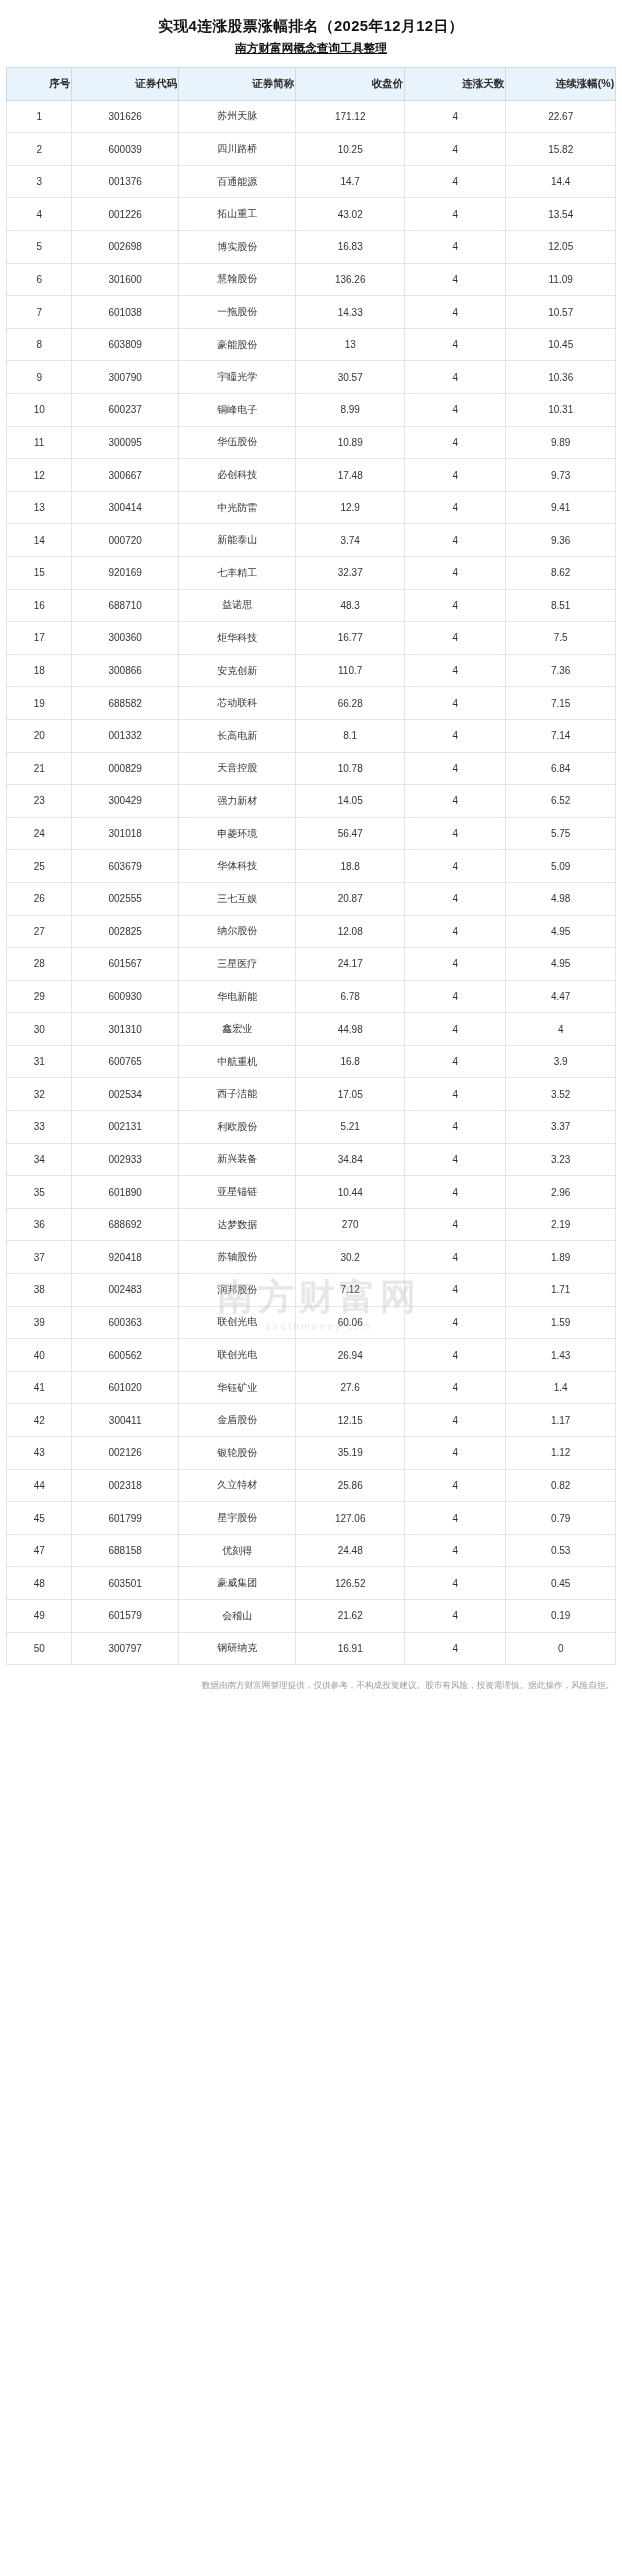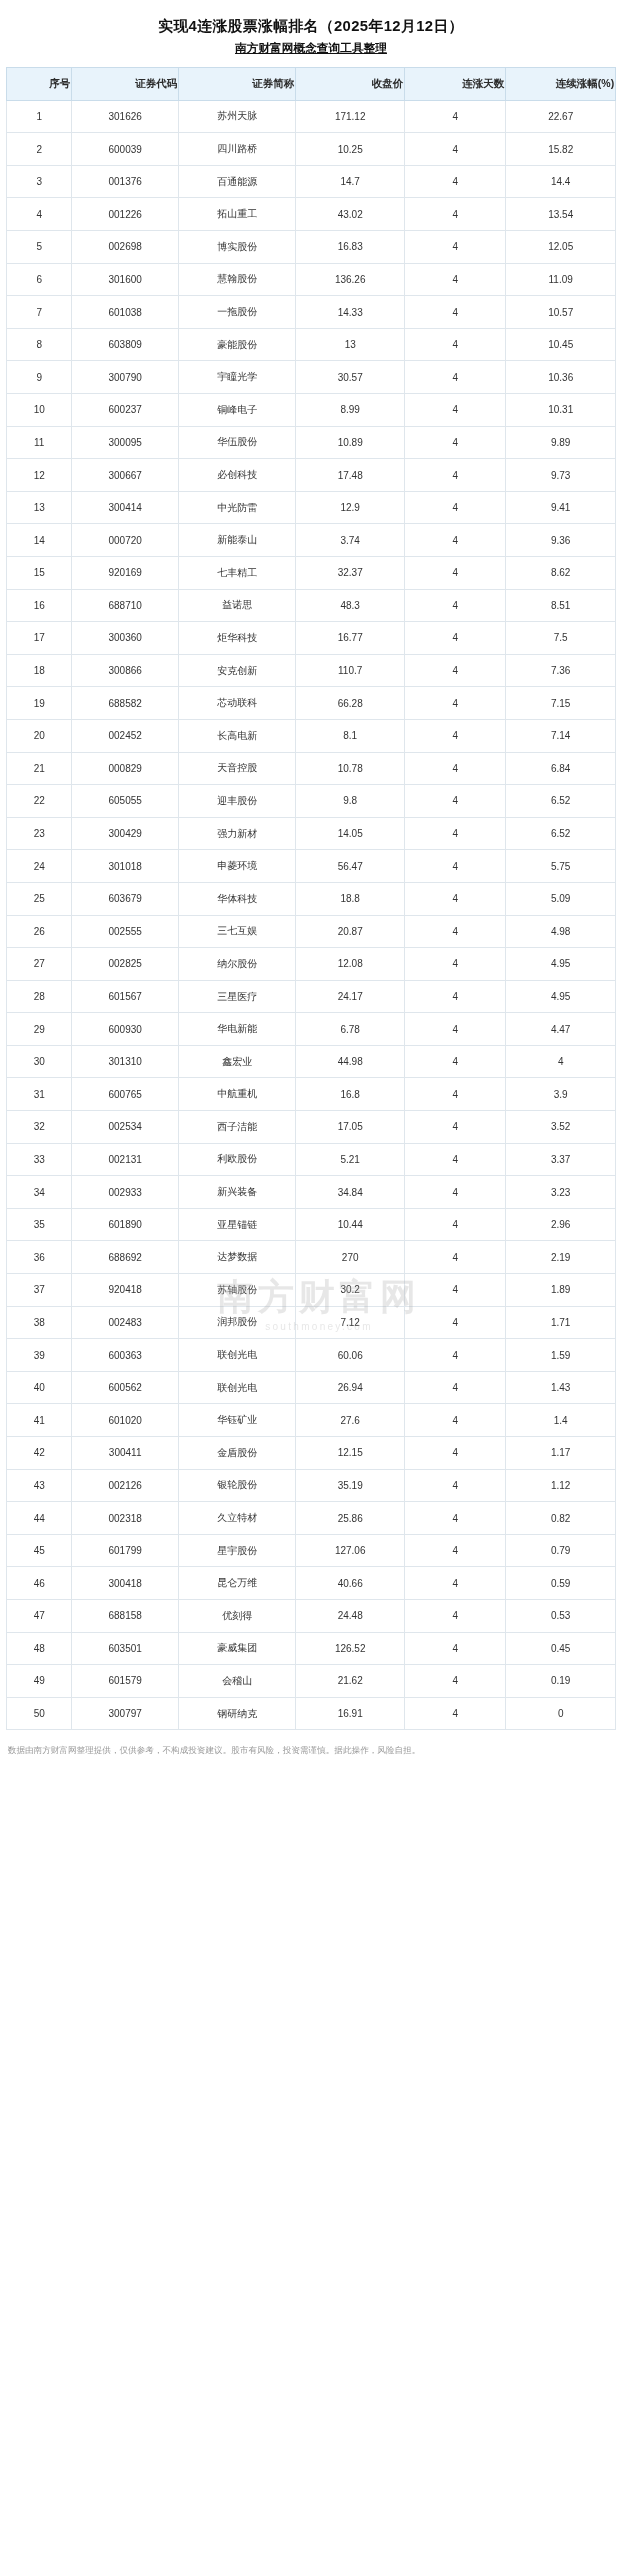--- a/index.html
+++ b/index.html
@@ -94,21 +94,21 @@
   }
   .watermark .wm-sub {
     font-size: 10px;
     color: rgba(175, 175, 175, 0.30);
     letter-spacing: 2.3px;
     line-height: 20px;
   }
   .footer {
     margin-top: 7.8px;
     padding: 6.2px 7.8px 7.8px 7.8px;
-    text-align: left;
+    text-align: right;
     font-size: 8.6px;
     color: #9a9a9a;
     line-height: 12.4px;
   }
 </style>
 </head>
 <body>
 
 <div class="page">
 
@@ -285,43 +285,35 @@
           <tr>
             <td>19</td>
             <td>688582</td>
             <td>芯动联科</td>
             <td>66.28</td>
             <td>4</td>
             <td>7.15</td>
           </tr>
           <tr>
             <td>20</td>
-            <td>002452</td>
+            <td>001332</td>
             <td>长高电新</td>
             <td>8.1</td>
             <td>4</td>
             <td>7.14</td>
           </tr>
           <tr>
             <td>21</td>
             <td>000829</td>
             <td>天音控股</td>
             <td>10.78</td>
             <td>4</td>
             <td>6.84</td>
           </tr>
           <tr>
-            <td>22</td>
-            <td>605055</td>
-            <td>迎丰股份</td>
-            <td>9.8</td>
-            <td>4</td>
-            <td>6.52</td>
-          </tr>
-          <tr>
             <td>23</td>
             <td>300429</td>
             <td>强力新材</td>
             <td>14.05</td>
             <td>4</td>
             <td>6.52</td>
           </tr>
           <tr>
             <td>24</td>
             <td>301018</td>
@@ -490,28 +482,20 @@
             <td>4</td>
             <td>0.82</td>
           </tr>
           <tr>
             <td>45</td>
             <td>601799</td>
             <td>星宇股份</td>
             <td>127.06</td>
             <td>4</td>
             <td>0.79</td>
-          </tr>
-          <tr>
-            <td>46</td>
-            <td>300418</td>
-            <td>昆仑万维</td>
-            <td>40.66</td>
-            <td>4</td>
-            <td>0.59</td>
           </tr>
           <tr>
             <td>47</td>
             <td>688158</td>
             <td>优刻得</td>
             <td>24.48</td>
             <td>4</td>
             <td>0.53</td>
           </tr>
           <tr>

